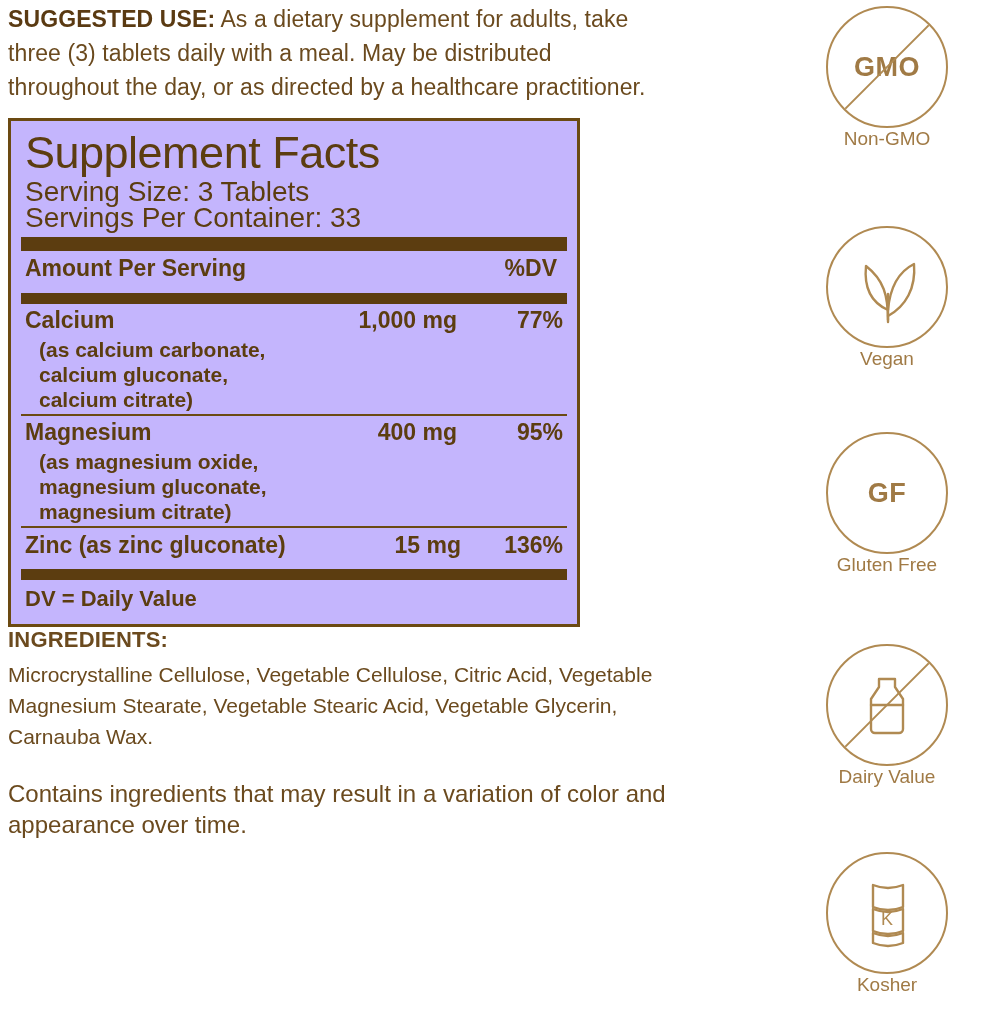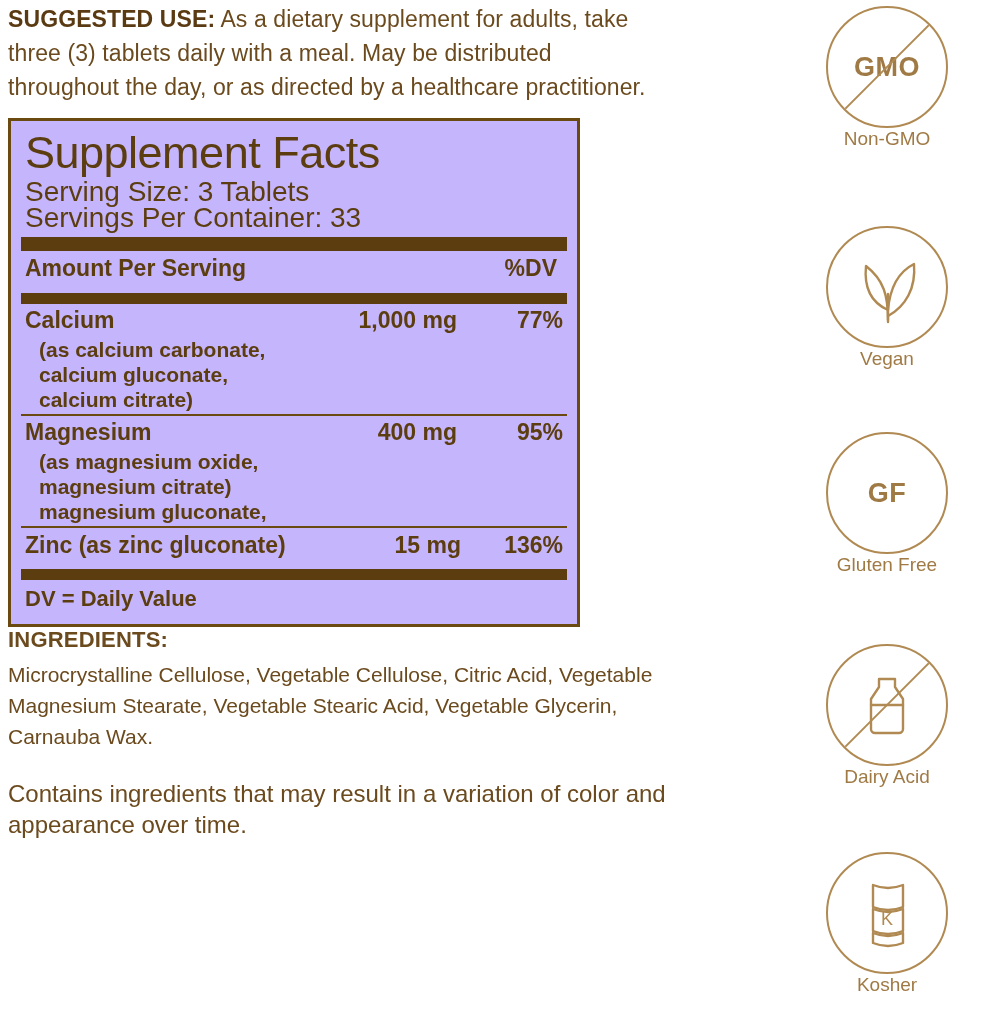--- a/index.html
+++ b/index.html
@@ -234,22 +234,22 @@
       <div class="sub">calcium citrate)</div>
 
       <div class="rule"></div>
 
       <div class="row">
         <span class="name">Magnesium</span>
         <span class="amt">400 mg</span>
         <span class="dv">95%</span>
       </div>
       <div class="sub">(as magnesium oxide,</div>
+      <div class="sub">magnesium gluconate,</div>
       <div class="sub">magnesium citrate)</div>
-      <div class="sub">magnesium gluconate,</div>
 
       <div class="rule"></div>
 
       <div class="zinc-row">
         <span class="name">Zinc (as zinc gluconate)</span>
         <span class="amt">15 mg</span>
         <span class="dv">136%</span>
       </div>
 
       <div class="bar thin"></div>
@@ -291,21 +291,21 @@
     </div>
 
     <div class="badge b4">
       <div class="circle">
         <svg width="100" height="100" viewBox="0 0 100 100" fill="none" stroke="#b08a52" stroke-width="2.4" stroke-linecap="round" stroke-linejoin="round">
           <path d="M42 24 h16 v8 l8 12 v30 a4 4 0 0 1 -4 4 h-24 a4 4 0 0 1 -4 -4 v-30 l8 -12 z"></path>
           <path d="M34 50 h32"></path>
         </svg>
         <span class="slash"></span>
       </div>
-      <div class="label">Dairy Acid</div>
+      <div class="label">Dairy Value</div>
     </div>
 
     <div class="badge b5">
       <div class="circle">
         <svg width="96" height="96" viewBox="0 0 96 96" fill="none" stroke="#b08a52" stroke-width="2.4" stroke-linecap="round" stroke-linejoin="round">
           <path d="M34 20 c10 4 20 4 30 0 v22 c-10 4 -20 4 -30 0 z"></path>
           <path d="M34 44 c10 4 20 4 30 0 v22 c-10 4 -20 4 -30 0 z"></path>
           <path d="M34 68 c10 4 20 4 30 0 v10 c-10 4 -20 4 -30 0 z"></path>
           <text x="48" y="60" font-size="18" fill="#b08a52" stroke="none" text-anchor="middle" font-family="Liberation Sans, sans-serif">K</text>
         </svg>

